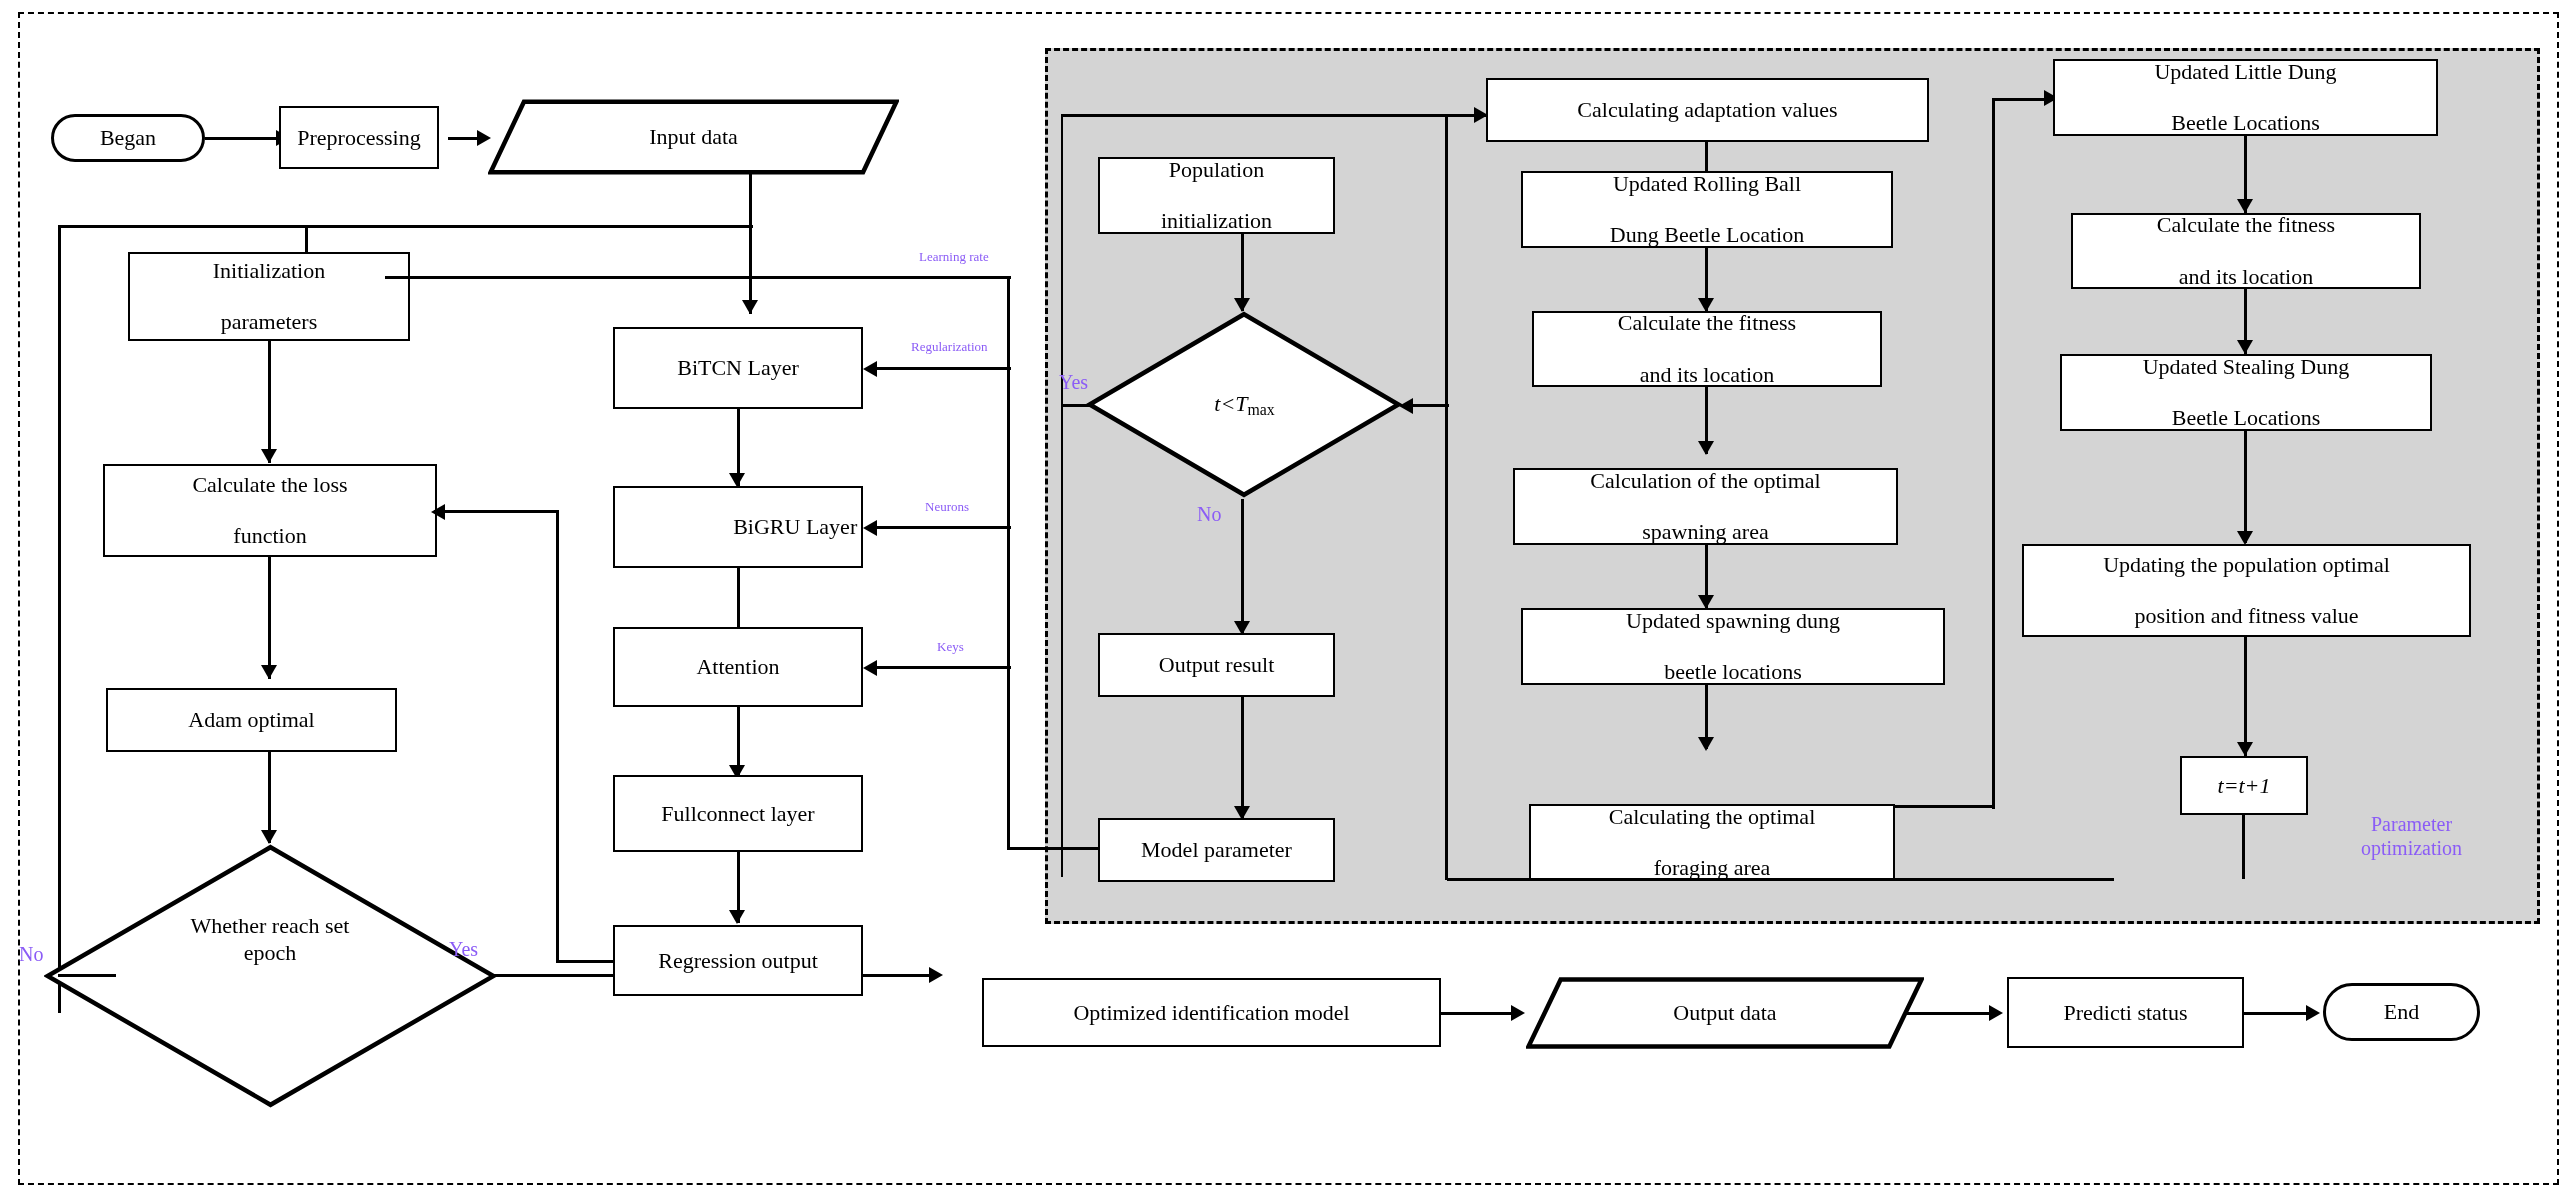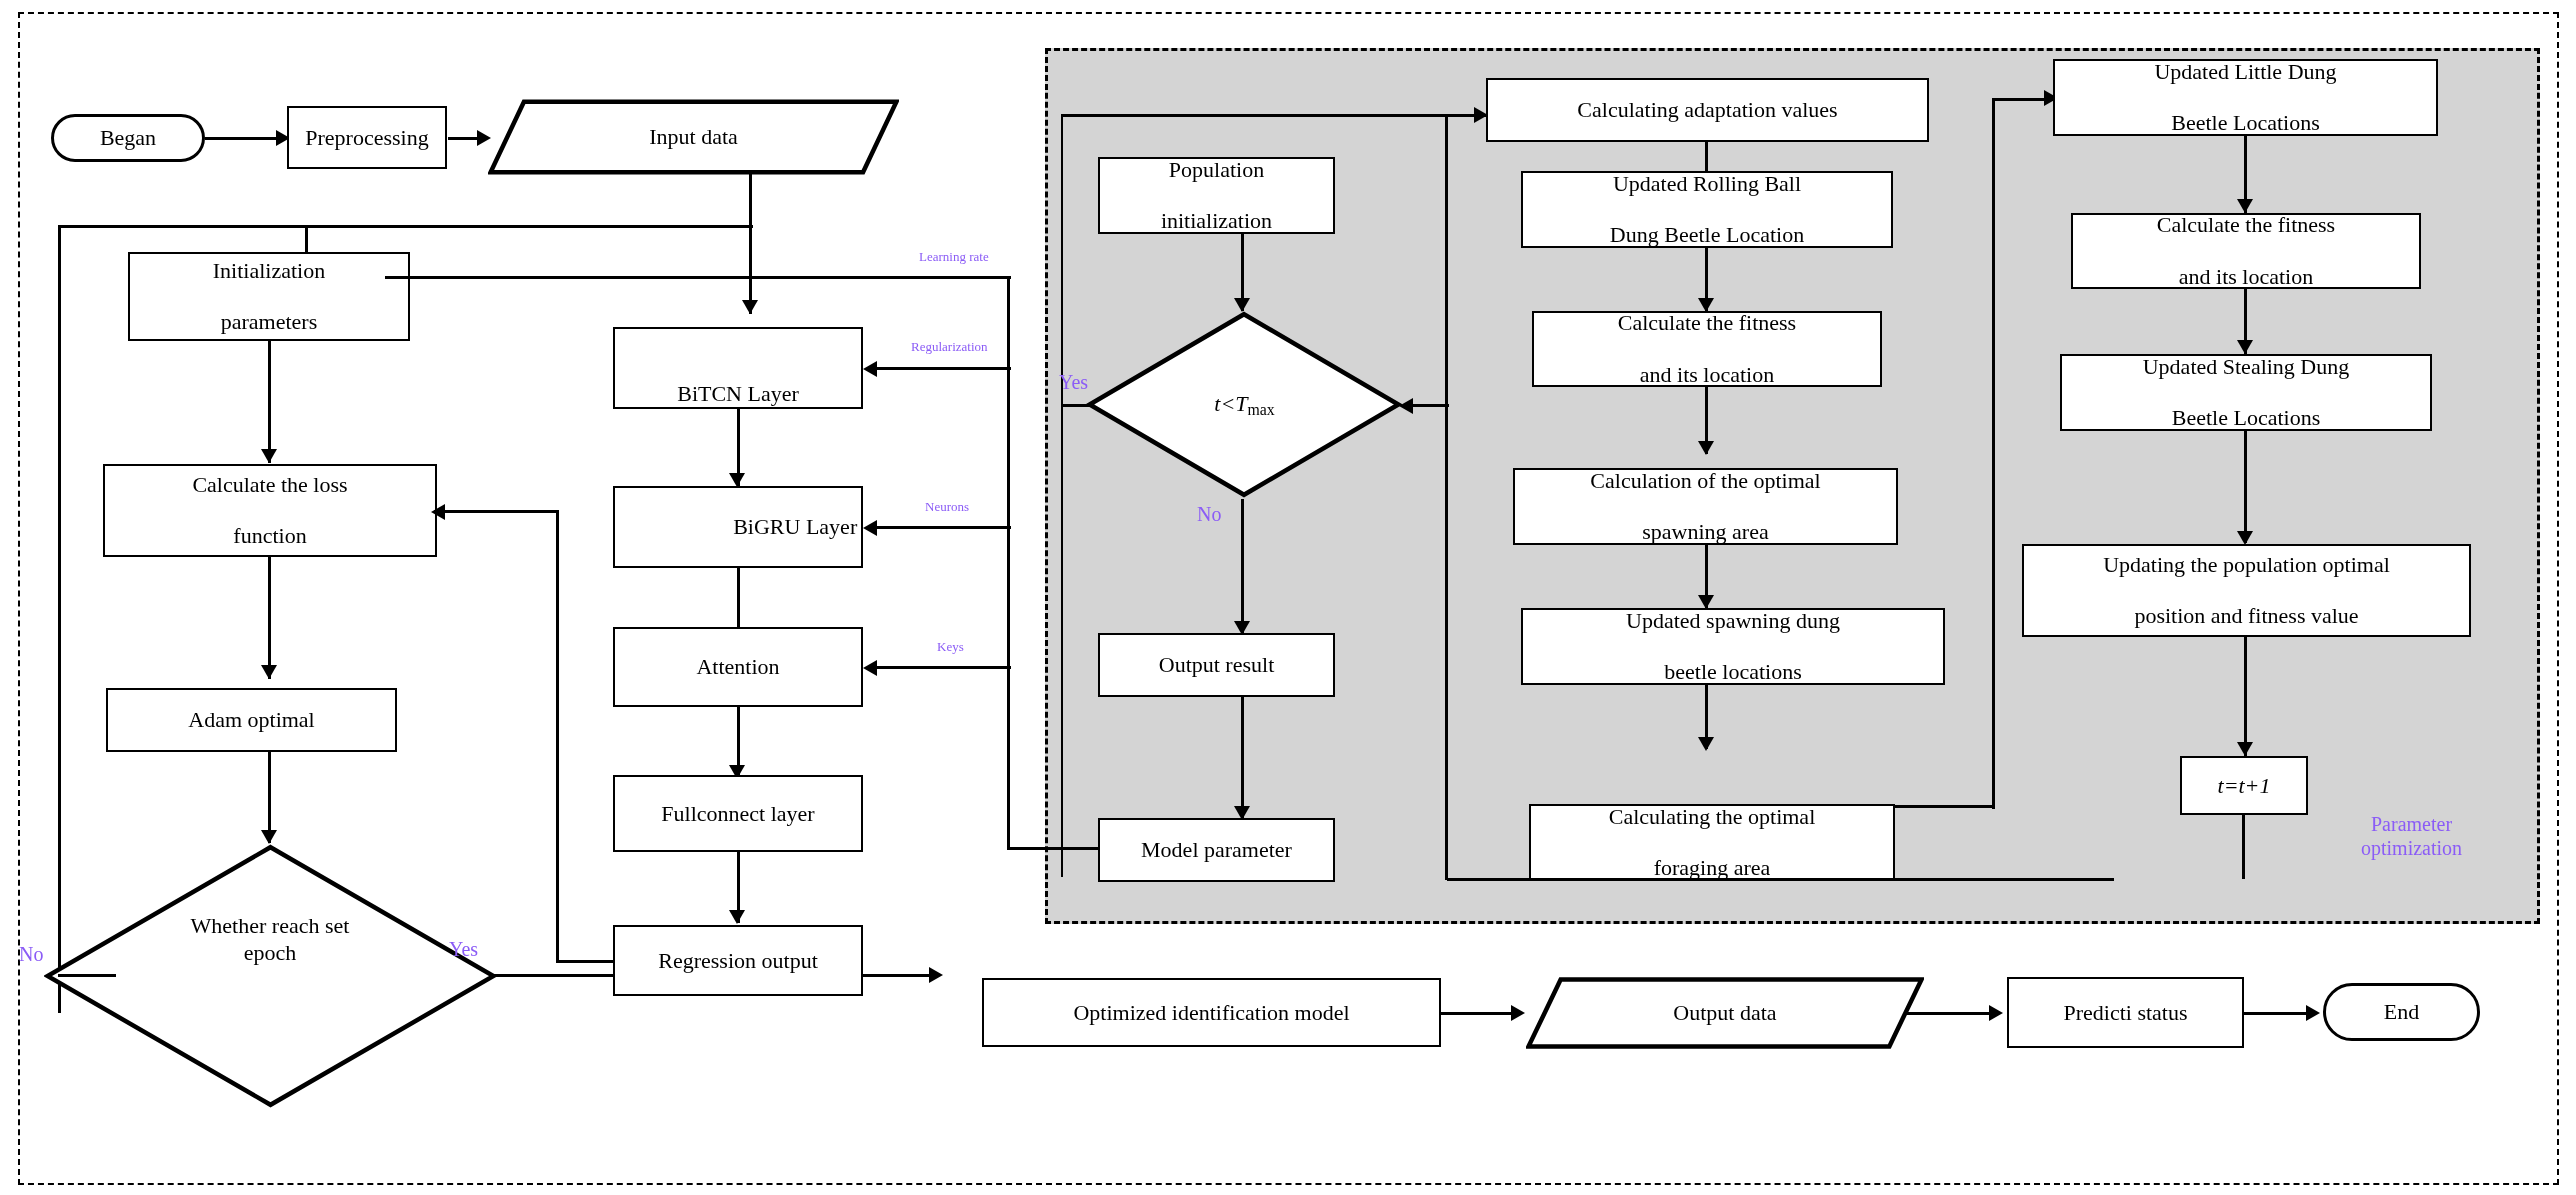--- a/index.html
+++ b/index.html
@@ -78,21 +78,21 @@
 
   <div class="abs" style="left:1061px;top:114px;width:393px;height:763px;border-left:2.6px solid #000;"></div>
 
   <div class="abs terminator fs-lg" style="left:51px;top:114px;width:154px;height:48px;">
     <span>Began</span>
   </div>
 
   <div class="abs ln lnh" style="left:205px;top:137px;width:77px;"></div>
   <div class="abs arrow arrow-right" style="left:276px;top:130px;"></div>
 
-  <div class="abs node fs-lg" style="left:287px;top:106px;width:160px;height:63px;">
+  <div class="abs node fs-lg" style="left:279px;top:106px;width:160px;height:63px;">
     <span>Preprocessing</span>
   </div>
 
   <div class="abs ln lnh" style="left:448px;top:137px;width:38px;"></div>
   <div class="abs arrow arrow-right" style="left:477px;top:130px;"></div>
 
   <svg class="abs paraWrap" style="left:488px;top:99px;width:411px;height:76px;" viewBox="0 0 640 118">
     <polygon points="56,4 636,4 584,114 4,114" fill="#ffffff" stroke="#000" stroke-width="7"></polygon>
   </svg>
   <div class="abs paraText fs-lg" style="left:488px;top:99px;width:411px;height:76px;">
@@ -146,21 +146,21 @@
     </span>
   </div>
 
   <div class="abs ln lnh" style="left:58px;top:974px;width:58px;height:3.2px;"></div>
   <div class="elabel fs-lab" style="left:19px;top:943px;">No</div>
 
   <div class="abs ln lnh" style="left:494px;top:974px;width:443px;height:3.2px;"></div>
   <div class="elabel fs-lab" style="left:449px;top:938px;">Yes</div>
   <div class="abs arrow arrow-right" style="left:929px;top:967px;"></div>
 
-  <div class="abs node fs-lg" style="left:613px;top:327px;width:250px;height:82px;align-items:flex-end;">
+  <div class="abs node fs-lg" style="left:613px;top:327px;width:250px;height:82px;">
     <span>BiTCN Layer</span>
   </div>
 
   <div class="abs ln lnv" style="left:737px;top:409px;width:3.2px;height:77px;"></div>
   <div class="abs arrow arrow-down" style="left:729px;top:473px;"></div>
 
   <div class="abs node fs-lg" style="left:613px;top:486px;width:250px;height:82px;text-align:right;">
     <span>BiGRU Layer</span>
   </div>
 

